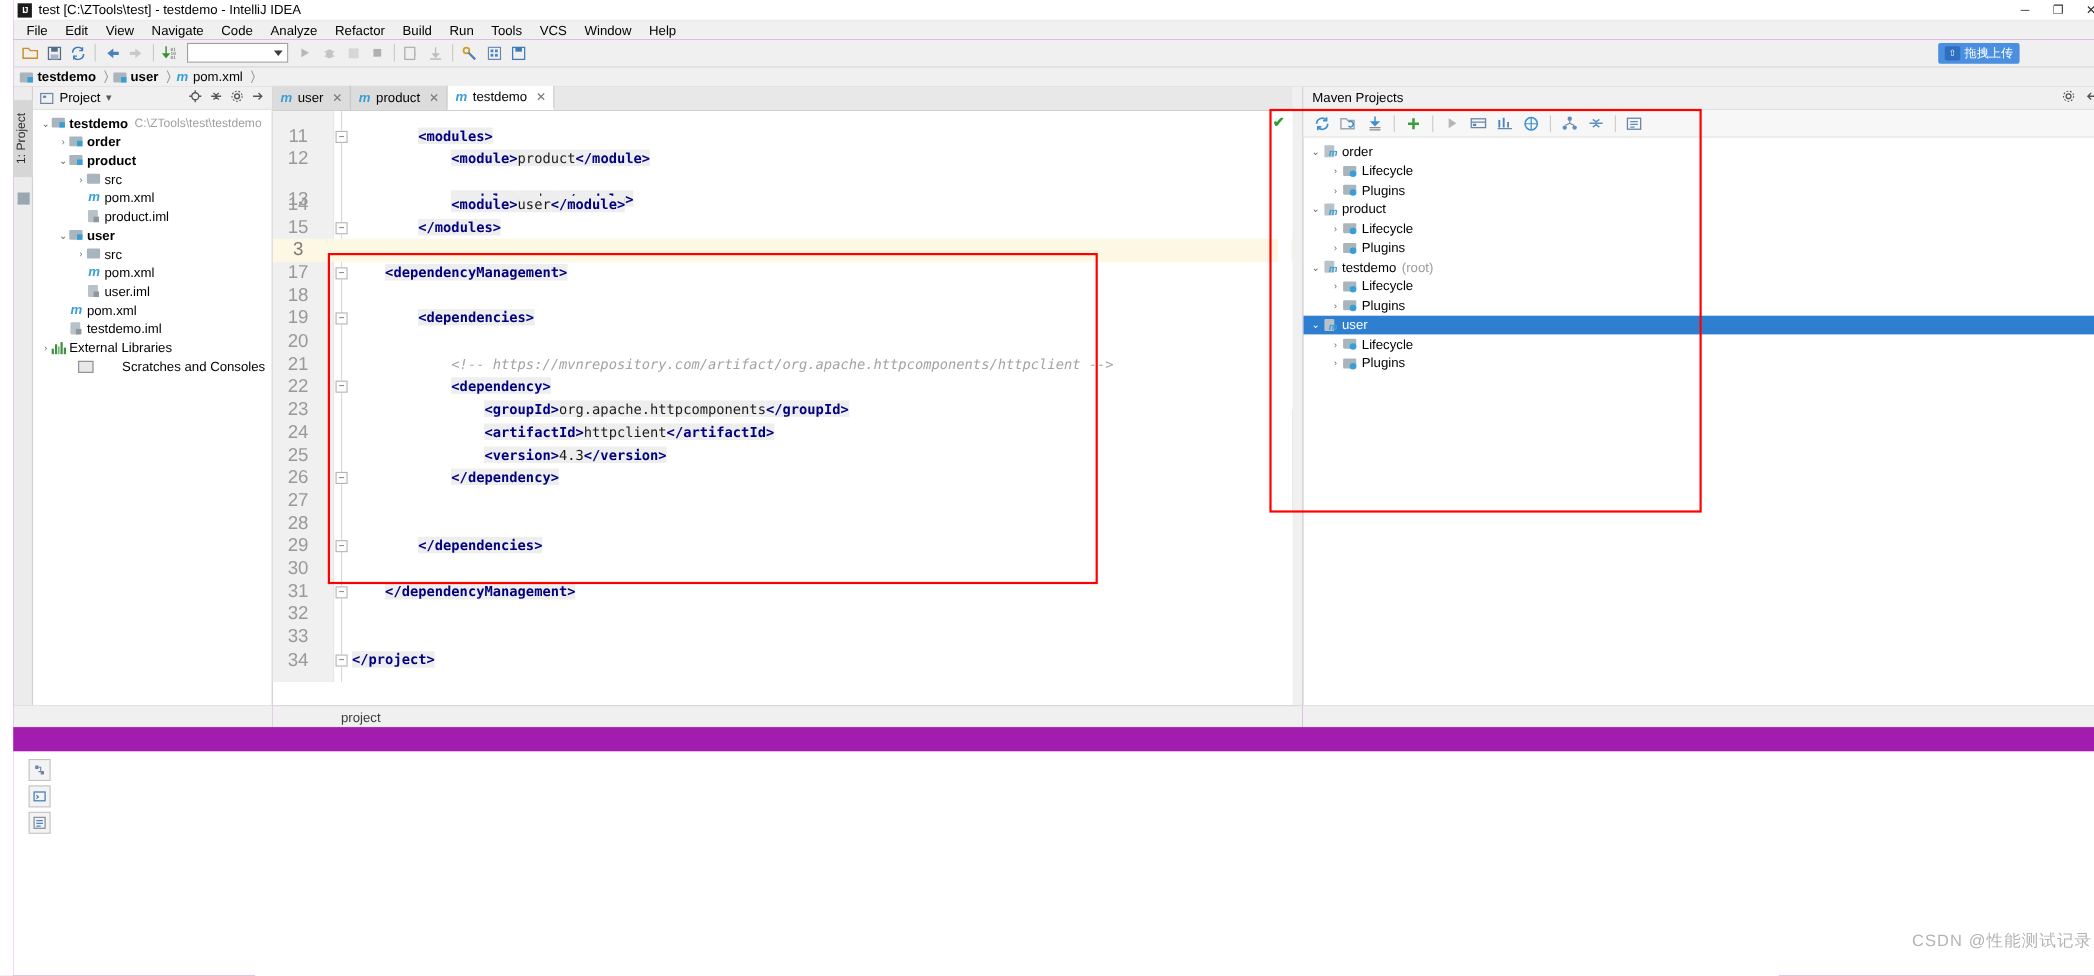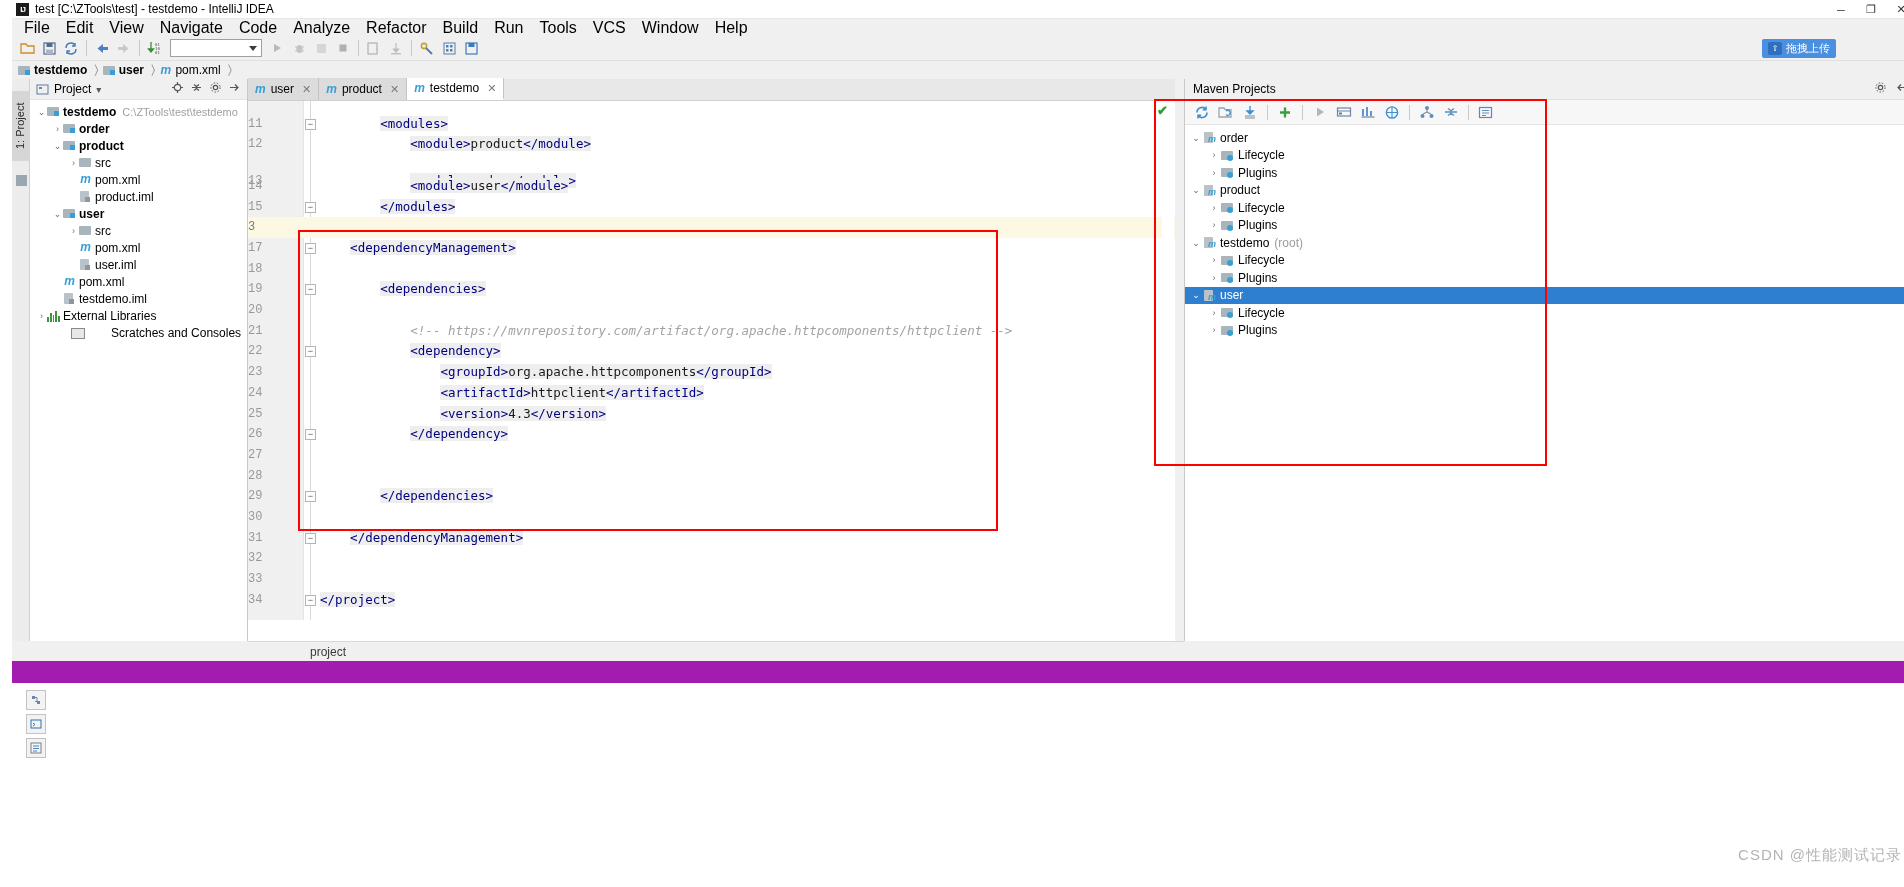--- a/index.html
+++ b/index.html
@@ -28,21 +28,21 @@
   .title-text { font-size:12px; color:#000; }
   .win-btns { position:absolute; right:0; top:0; height:19px; display:flex; }
   .win-btn { width:30px; height:19px; display:flex; align-items:center; justify-content:center;
              font-size:11px; color:#333; }
 
   
   .menubar {
     position:absolute; left:0; top:19px; width:1904px; height:17px;
     background:#f0f0f0; display:flex; align-items:center; padding-left:4px;
   }
-  .menu-item { padding:1px 8px; font-size:16px; color:#000; cursor:default; }
+  .menu-item { padding:1px 8px; font-size:12px; color:#000; cursor:default; }
 
   
   .toolbar {
     position:absolute; left:0; top:36px; width:1904px; height:25px;
     background:#f0f0f0; display:flex; align-items:center; padding-left:4px;
     border-bottom:1px solid #e0e0e0;
   }
   .tb-btn { width:22px; height:22px; display:flex; align-items:center; justify-content:center; }
   .tb-sep { width:1px; height:16px; background:#c8c8c8; margin:0 4px; }
   .runconfig {
@@ -128,32 +128,32 @@
   .gutter {
     position:absolute; left:0; top:0; width:56px; height:519px;
     background:#f0f0f0; border-right:1px solid #e4e4e4;
   }
   .fold-col { position:absolute; left:56px; top:0; width:14px; height:519px; background:#ffffff; }
   .fold-line { position:absolute; left:6px; top:0; width:1px; height:519px; background:#d8d8d8; }
 
   .lines { position:absolute; left:0; top:0; width:936px; }
   .cline { position:relative; height:20.7px; }
   .lnum {
-    position:absolute; left:0; width:46px; text-align:left;
-    font-family:Liberation Mono, monospace; font-size:12px; color:#999999;
+    position:absolute; left:0; width:46px; text-align:center;
+    font-family:Liberation Sans, sans-serif; font-size:17px; color:#999999;
     line-height:20.7px;
   }
   .ctext {
     position:absolute; left:72px; right:0; line-height:20.7px;
     font-family:"DejaVu Sans Mono", monospace; font-size:12.5px;
     white-space:pre;
   }
   .cline.cur { background:#fdf8e3; }
   .cline.cur .lnum { color:#7a7a7a; }
-  .tag { color:#000080; font-weight:normal; }
+  .tag { color:#000080; font-weight:bold; }
   .txt { color:#1a1a1a; }
   .cmt { color:#a3a3a3; font-style:italic; }
   .hl { background:#eeeeee; }
 
   .foldmark {
     position:absolute; left:57px; width:11px; height:11px;
     border:1px solid #b4b4b4; background:#fdfdfd; color:#555;
     font-size:9px; line-height:9px; text-align:center;
   }
 

